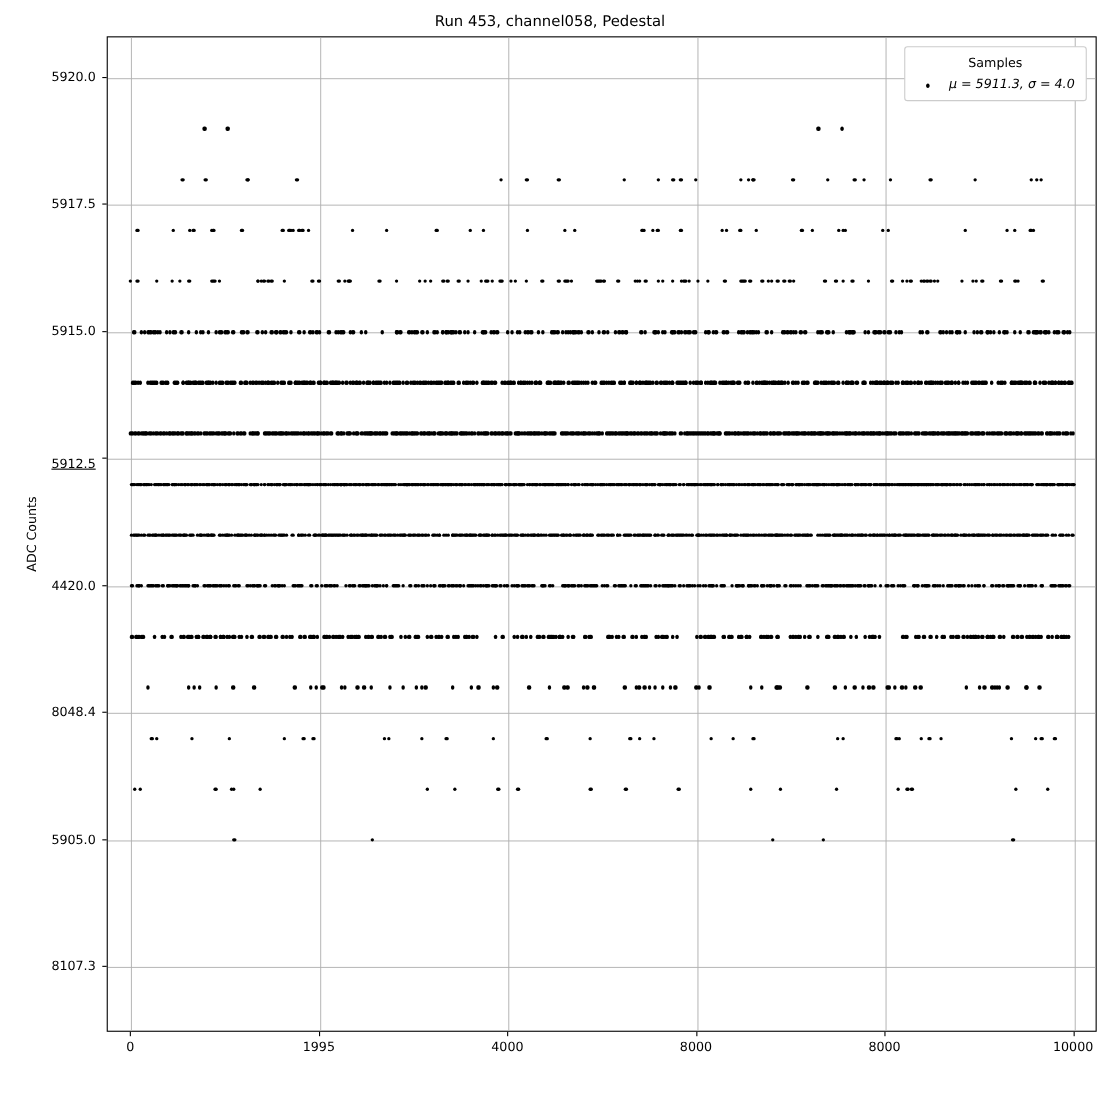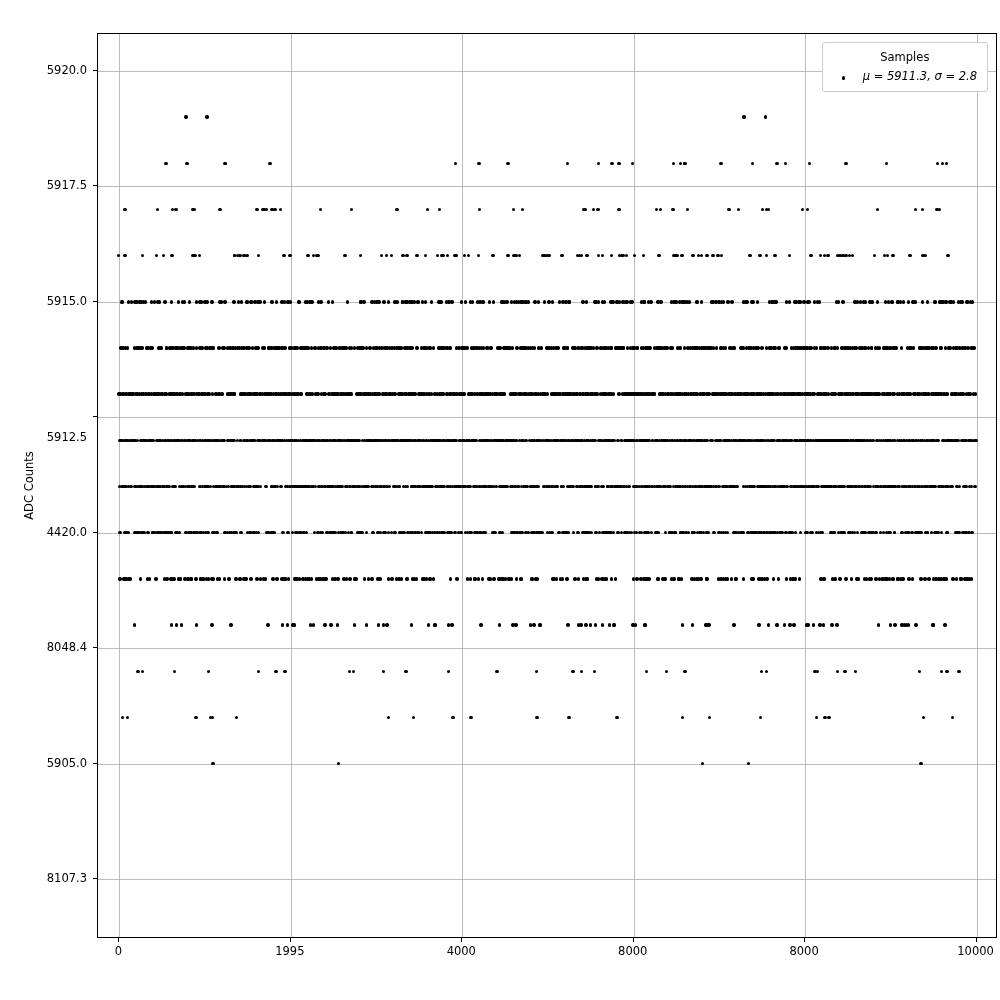--- a/index.html
+++ b/index.html
@@ -145,20 +145,21 @@
   #legend .legend-label {
     white-space: nowrap;
   }
   .italic { font-style: italic; }
 </style>
 </head>
 <body>
 
 <div id="figure">
 
+  <div id="chart-title">Run 453, channel058, Pedestal</div>
 
   <div id="plot-area">
     <div id="grid-layer">
         <div class="gridline-v" style="left: 21.43px;"></div>
         <div class="gridline-v" style="left: 192.86px;"></div>
         <div class="gridline-v" style="left: 364.29px;"></div>
         <div class="gridline-v" style="left: 535.71px;"></div>
         <div class="gridline-v" style="left: 707.14px;"></div>
         <div class="gridline-v" style="left: 878.57px;"></div>
         <div class="gridline-h" style="top: 844.97px;"></div>
@@ -3244,21 +3245,21 @@
         <div class="pt" style="left: 88.11px; top: 83.11px;"></div>
         <div class="pt" style="left: 109.01px; top: 83.11px;"></div>
         <div class="pt" style="left: 645.8px; top: 83.11px;"></div>
         <div class="pt" style="left: 667.43px; top: 83.11px;"></div>
       </div>
 
     <div id="legend">
       <div class="legend-title">Samples</div>
       <div class="legend-row">
         <span class="legend-marker"><span class="dot"></span></span>
-        <span class="legend-label italic">μ = 5911.3, σ = 2.8</span>
+        <span class="legend-label italic">μ = 5911.3, σ = 4.0</span>
       </div>
     </div>
   </div>
 
   <div id="ticks-layer">
       <div class="tick-v" style="left: 118.43px;"></div>
       <div class="xticklabel" style="left: 118.43px;">0</div>
       <div class="tick-v" style="left: 289.86px;"></div>
       <div class="xticklabel" style="left: 289.86px;">1995</div>
       <div class="tick-v" style="left: 461.29px;"></div>
@@ -3271,21 +3272,21 @@
       <div class="xticklabel" style="left: 975.57px;">10000</div>
       <div class="tick-h" style="top: 877.97px;"></div>
       <div class="yticklabel" style="top: 877.97px;">8107.3</div>
       <div class="tick-h" style="top: 762.54px;"></div>
       <div class="yticklabel" style="top: 762.54px;">5905.0</div>
       <div class="tick-h" style="top: 647.11px;"></div>
       <div class="yticklabel" style="top: 647.11px;">8048.4</div>
       <div class="tick-h" style="top: 531.67px;"></div>
       <div class="yticklabel" style="top: 531.67px;">4420.0</div>
       <div class="tick-h" style="top: 416.24px;"></div>
-      <div class="yticklabel" style="top: 437px;">5912.5</div>
+      <div class="yticklabel" style="top: 421px; text-decoration: underline;">5912.5</div>
       <div class="tick-h" style="top: 300.81px;"></div>
       <div class="yticklabel" style="top: 300.81px;">5915.0</div>
       <div class="tick-h" style="top: 185.37px;"></div>
       <div class="yticklabel" style="top: 185.37px;">5917.5</div>
       <div class="tick-h" style="top: 69.94px;"></div>
       <div class="yticklabel" style="top: 69.94px;">5920.0</div>
     </div>
 
   <div id="ylabel">ADC Counts</div>
 

